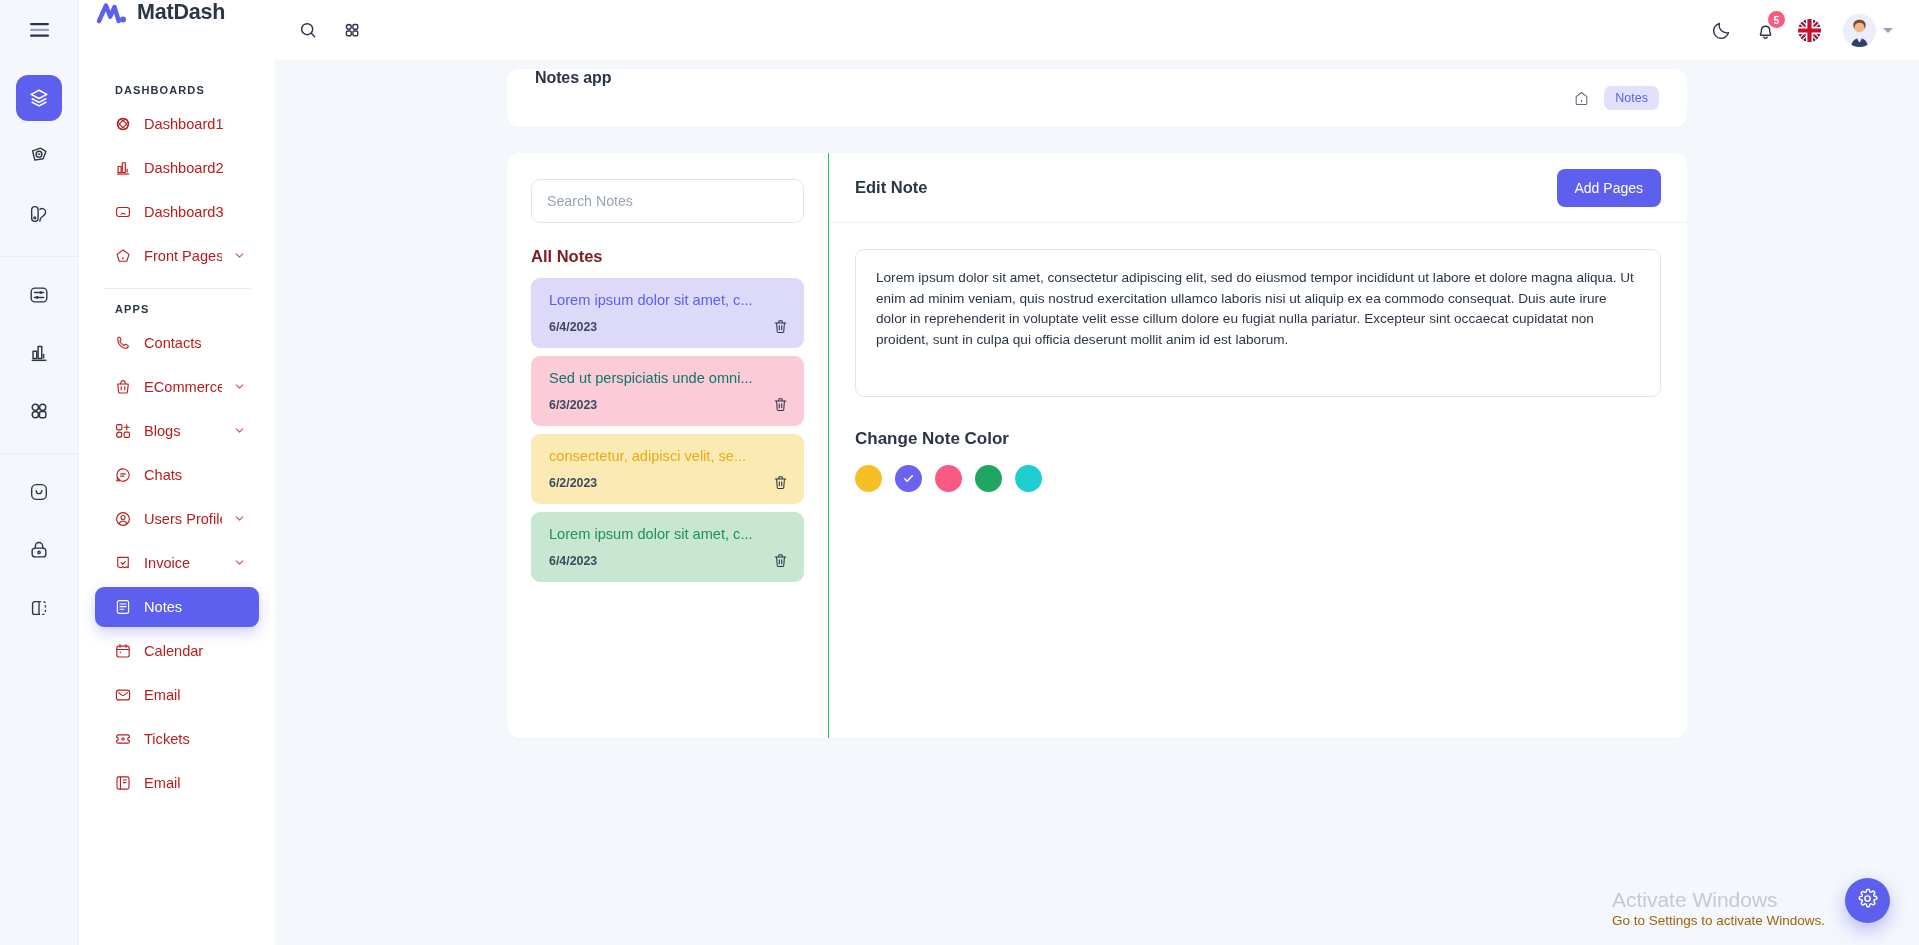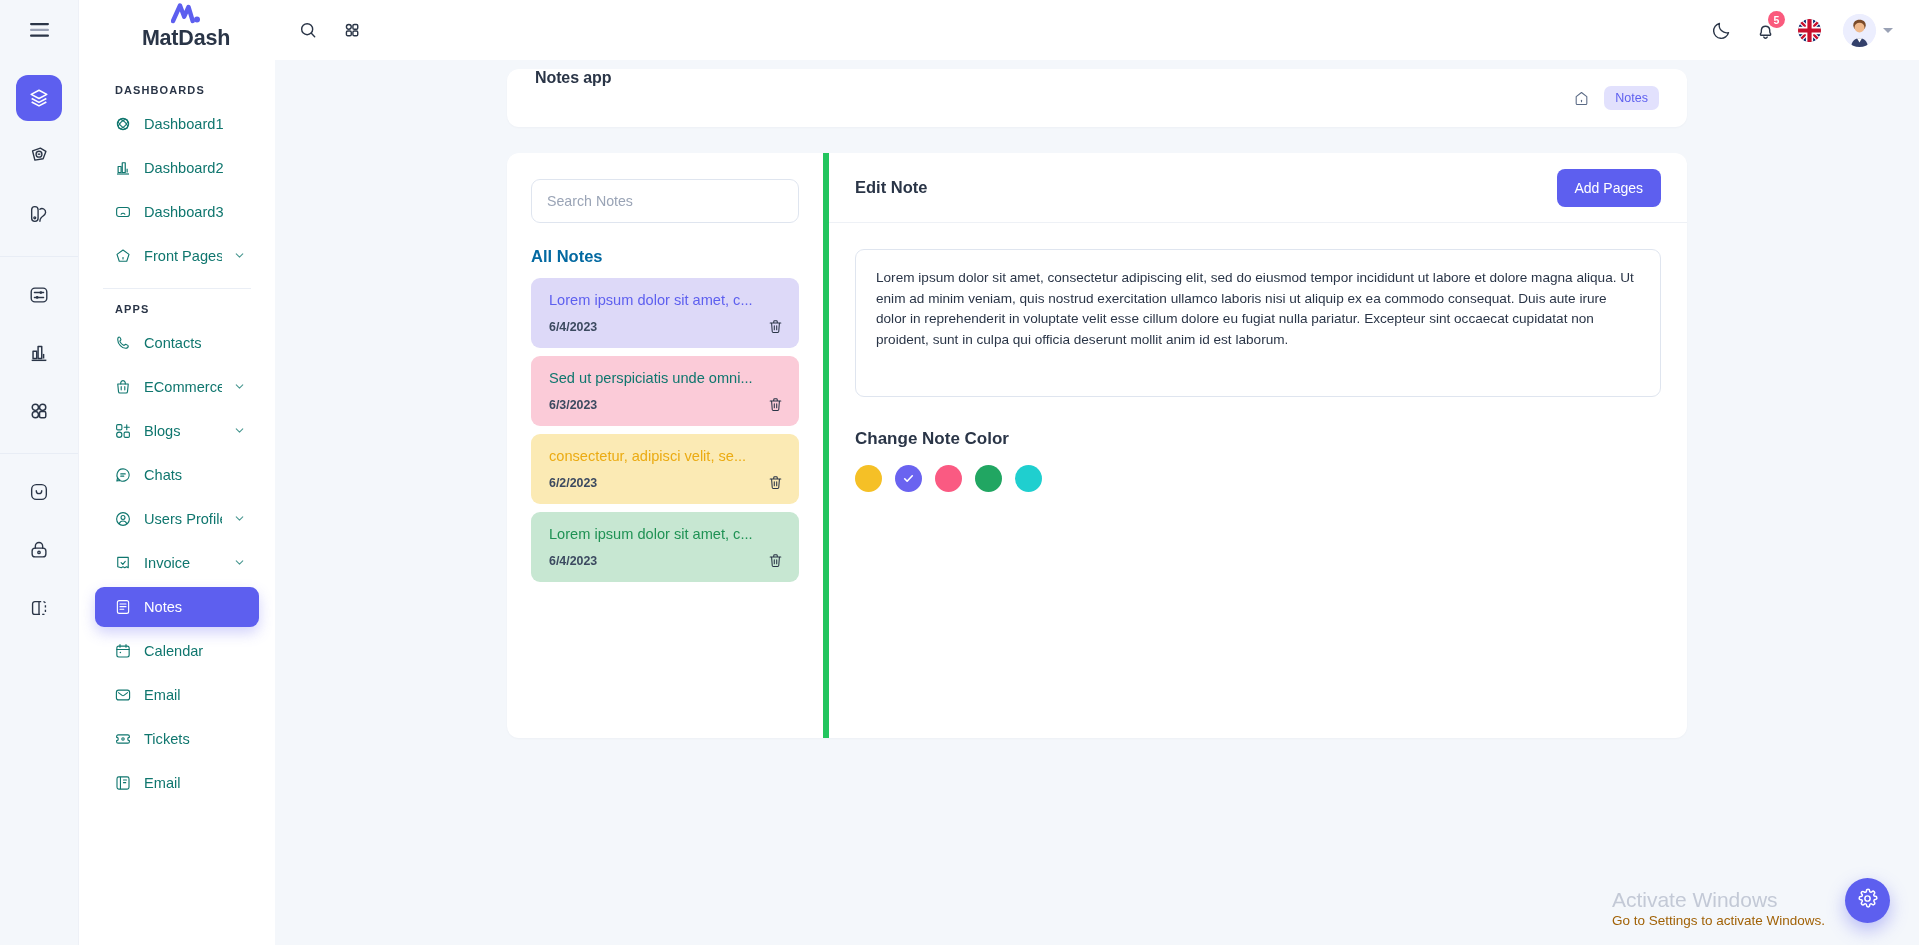--- a/index.html
+++ b/index.html
@@ -28,32 +28,32 @@
     display: flex; align-items: center; justify-content: center; cursor: pointer;
     color: #2a3547;
   }
   .rail-icon.active { background: #5d5fef; color: #fff; }
 
   
   .sidebar {
     width: 196px; flex: 0 0 196px; height: 945px; background: #ffffff;
     padding: 0 0 0 0; overflow: hidden;
   }
-  .brand { height: 60px; display: flex; align-items: center; gap: 0; padding-left: 18px; flex-direction: column; }
+  .brand { height: 60px; display: flex; align-items: flex-start; gap: 10px; padding-left: 18px; }
   .brand-mark { width: 30px; height: 26px; }
   .brand-text { font-size: 21.5px; font-weight: 700; color: #2a3547; letter-spacing: -.2px; }
   .nav { padding: 14px 16px 0 16px; }
   .nav-cap {
     font-size: 11px; font-weight: 700; color: #2a3547; letter-spacing: 1.1px;
     padding: 10px 8px 8px 20px; text-transform: uppercase;
   }
   .nav-item {
     display: flex; align-items: center; gap: 11px; height: 40px;
     padding: 0 12px 0 18px; border-radius: 9px; margin-bottom: 4px;
-    color: #0f766e; font-size: 14.6px; cursor: pointer; position: relative;
+    color: #b91c1c; font-size: 14.6px; cursor: pointer; position: relative;
   }
   .nav-item .lbl { flex: 1; white-space: nowrap; overflow: hidden; }
   .nav-item.active { background: #5d5fef; color: #fff; box-shadow: 0 6px 14px rgba(93,95,239,.28); }
   .nav-ico { width: 20px; height: 20px; flex: 0 0 20px; display: flex; align-items: center; justify-content: center; }
   .nav-sep { height: 1px; background: #eaeef5; margin: 12px 8px 4px; }
   .chev { width: 14px; height: 14px; opacity: .75; }
 
   
   .main { flex: 1; height: 945px; display: flex; flex-direction: column; min-width: 0; position: relative; }
   .topbar {
@@ -89,28 +89,28 @@
   .home-ico { width: 17px; height: 17px; color: #5a6a85; }
   .chip {
     background: #e2e1fd; color: #5d5fef; font-size: 12.5px; font-weight: 500;
     border-radius: 7px; padding: 5px 11px;
   }
 
   .panel {
     width: 1180px; margin: 26px auto 0; background: #fff; border-radius: 12px;
     display: flex; min-height: 585px; box-shadow: 0 1px 2px rgba(20,30,60,.03); overflow: hidden;
   }
-  .notes-col { width: 322px; flex: 0 0 322px; border-right: 6px solid #22c55e; padding: 26px 24px 26px 24px; }
+  .notes-col { width: 322px; flex: 0 0 322px; border-right: 1px solid #22c55e; padding: 26px 24px 26px 24px; }
   .search {
     width: 100%; height: 44px; border: 1px solid #dfe5ef; border-radius: 9px;
     padding: 0 15px; font-size: 14.2px; color: #2a3547; outline: none;
     font-family: "Liberation Sans", sans-serif; background: #fff;
   }
   .search::placeholder { color: #9aa4b6; }
-  .all-notes { font-size: 16.5px; font-weight: 700; color: #0369a1; margin: 24px 0 12px 0; }
+  .all-notes { font-size: 16.5px; font-weight: 700; color: #7f1d1d; margin: 24px 0 12px 0; }
 
   .note-card { border-radius: 9px; padding: 14px 15px 13px 18px; margin-bottom: 8px; cursor: pointer; }
   .note-title {
     font-size: 14.6px; font-weight: 500; margin-bottom: 10px;
     white-space: nowrap; overflow: hidden; text-overflow: ellipsis;
   }
   .note-foot { display: flex; align-items: center; font-weight: bold; }
   .note-date { font-size: 12.4px; color: #3c4a60; }
   .trash { margin-left: auto; width: 17px; height: 17px; color: #2a3547; cursor: pointer; }
 

